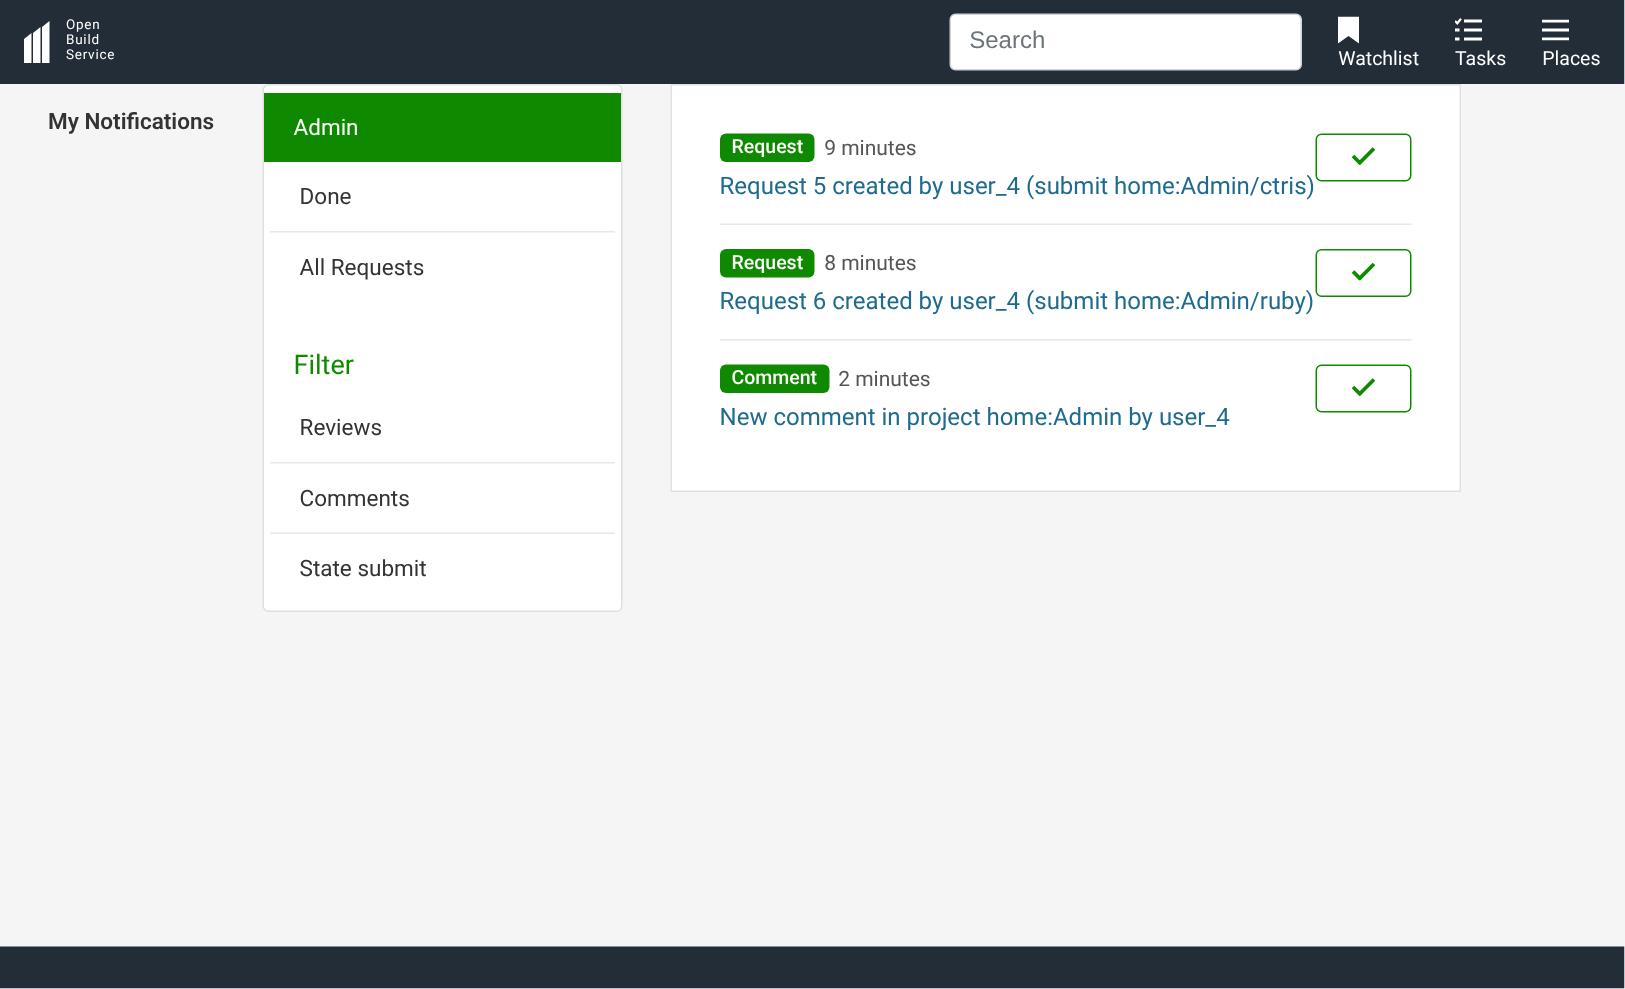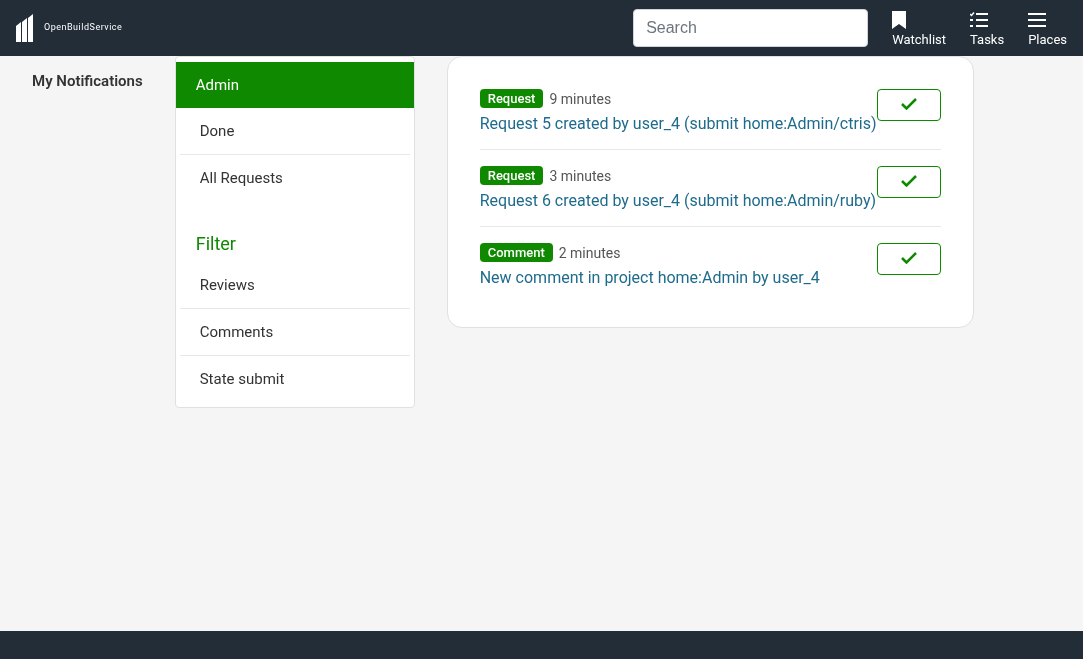--- a/index.html
+++ b/index.html
@@ -32,21 +32,21 @@
       align-items: center;
       color: white;
       gap: 6px;
     }
     .logo-icon {
       display: flex;
       align-items: center;
     }
     .logo-text {
       display: flex;
-      flex-direction: row;
+      flex-direction: column;
       font-size: 9px;
       line-height: 1.1;
       font-weight: 400;
       letter-spacing: 0.5px;
     }
     .navbar-right {
       display: flex;
       align-items: center;
       gap: 24px;
     }
@@ -127,21 +127,21 @@
     .sidebar-header {
       padding: 12px 20px 8px 20px;
       font-size: 18px;
       font-weight: 400;
       color: #0f8a00;
     }
     .notifications {
       flex: 1;
       background: white;
       border: 1px solid #e0e0e0;
-      border-radius: 15px;
+      border-radius: 0;
       padding: 24px 32px;
     }
     .notification-row {
       display: flex;
       justify-content: space-between;
       align-items: flex-start;
       padding: 16px 0;
       border-bottom: 1px solid #e8e8e8;
     }
     .notification-row:first-child {
@@ -291,21 +291,21 @@
               <path d="M1 6 L5.5 10.5 L15 1"></path>
             </svg>
           </span>
         </button>
       </div>
 
       <div class="notification-row">
         <div class="notification-content">
           <div class="notification-meta">
             <span class="badge">Request</span>
-            <span class="time">3 minutes</span>
+            <span class="time">8 minutes</span>
           </div>
           <a class="notification-title">Request 6 created by user_4 (submit home:Admin/ruby)</a>
         </div>
         <button class="check-button">
           <span>
             <svg width="16" height="12" viewBox="0 0 16 12" fill="none" stroke="#0f8a00" stroke-width="2.5">
               <path d="M1 6 L5.5 10.5 L15 1"></path>
             </svg>
           </span>
         </button>

